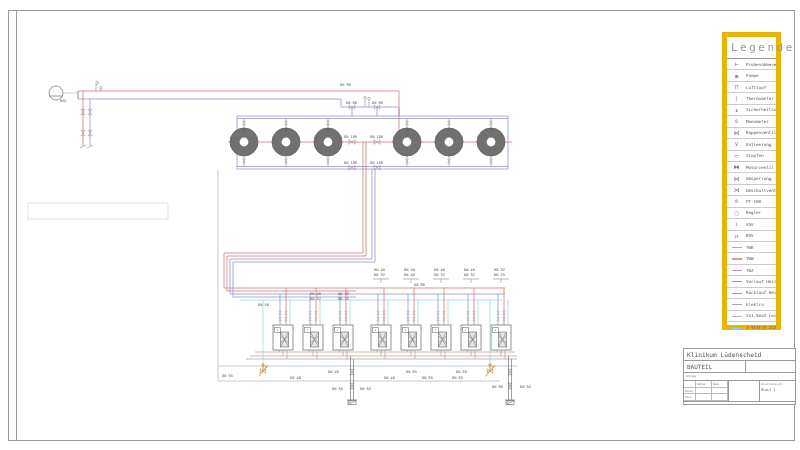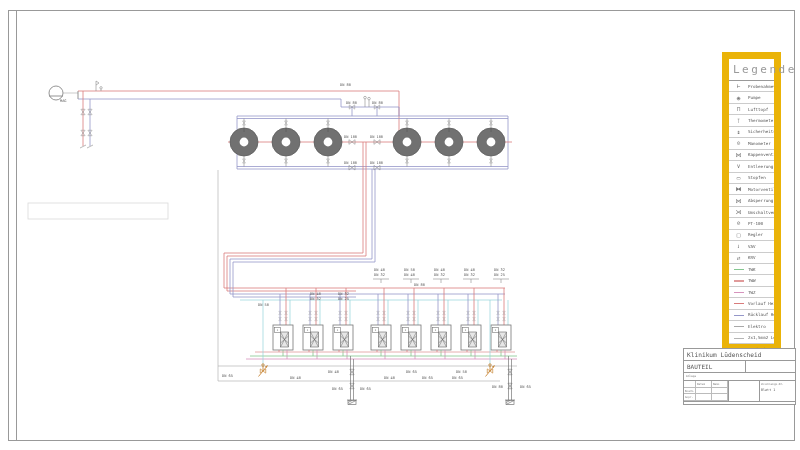--- a/index.html
+++ b/index.html
@@ -12,22 +12,22 @@
   .vor{fill:none;stroke:var(--vorlauf);stroke-width:.8;}
   .rue{fill:none;stroke:var(--ruecklauf);stroke-width:.8;}
   .twk{fill:none;stroke:var(--twk);stroke-width:.8;}
   .tww{fill:none;stroke:var(--tww);stroke-width:.8;}
   .twz{fill:none;stroke:var(--twz);stroke-width:.8;}
   .ele{fill:none;stroke:var(--elektro);stroke-width:.6;}
   .cab{fill:none;stroke:var(--cable);stroke-width:.7;}
   .pump-body{fill:var(--pump);stroke:#5e5e5e;stroke-width:.8;}
   .mot{fill:none;stroke:var(--motor);stroke-width:.9;}
   .dn{font-size:3.6px;fill:#555;}
-  .legend{position:absolute;left:722px;top:52px;width:59px;height:298px;
-          border:7px solid #eab308;background:#fff;box-sizing:border-box;}
+  .legend{position:absolute;left:722px;top:32px;width:59px;height:298px;
+          border:5px solid #eab308;background:#fff;box-sizing:border-box;}
   .legend-title{height:21px;line-height:21px;border-bottom:1px solid #999;
           color:#9a9a9a;font-size:11px;letter-spacing:2.5px;padding-left:4px;}
   .legend-row{height:11.45px;border-bottom:1px solid #ccc;display:flex;align-items:center;box-sizing:border-box;}
   .legend-row:last-child{border-bottom:none;}
   .legend-sym{width:19px;text-align:center;color:#777;font-size:6px;line-height:1;}
   .legend-sym .dash{display:inline-block;width:10px;height:1.2px;vertical-align:middle;}
   .legend-lab{flex:1;font-size:4.2px;color:#555;white-space:nowrap;overflow:hidden;}
   .tblock{position:absolute;left:683px;top:348px;width:113px;height:57px;
           border:1px solid #999;background:#fff;box-sizing:border-box;font-size:6px;color:#555;}
   .tb-row1{height:11px;line-height:11px;border-bottom:1px solid #999;padding-left:3px;font-size:6.2px;}

